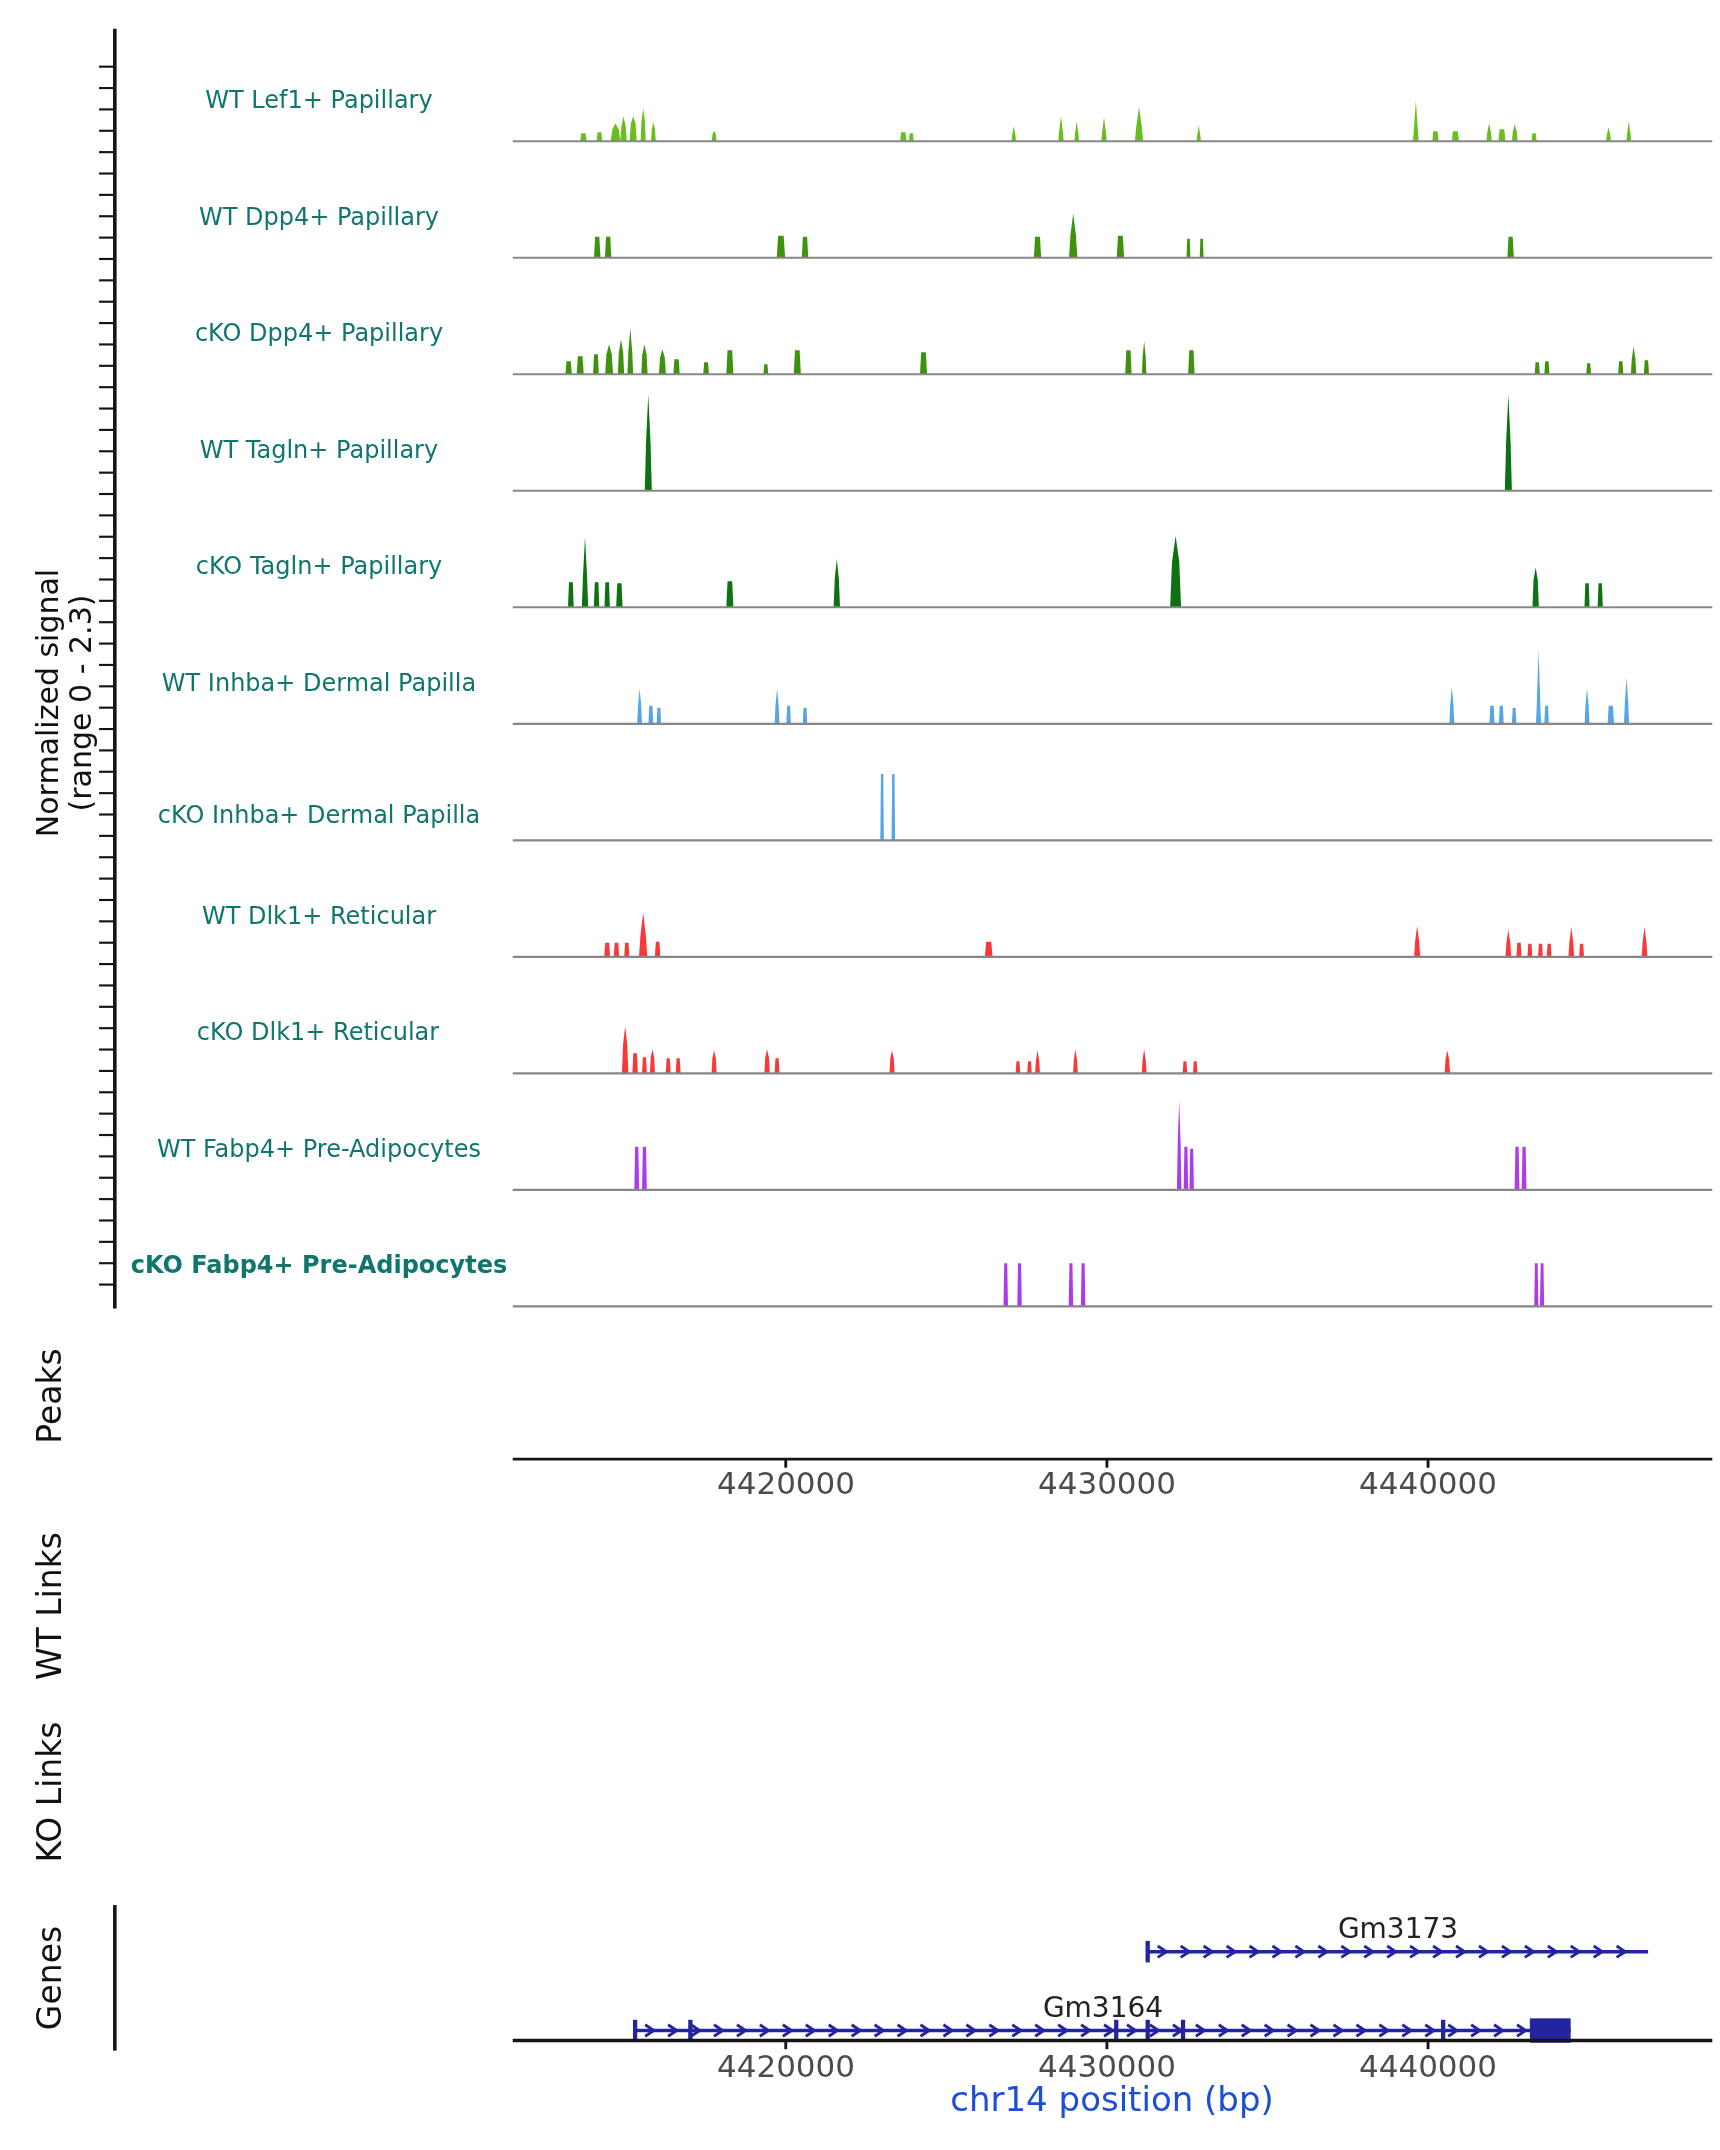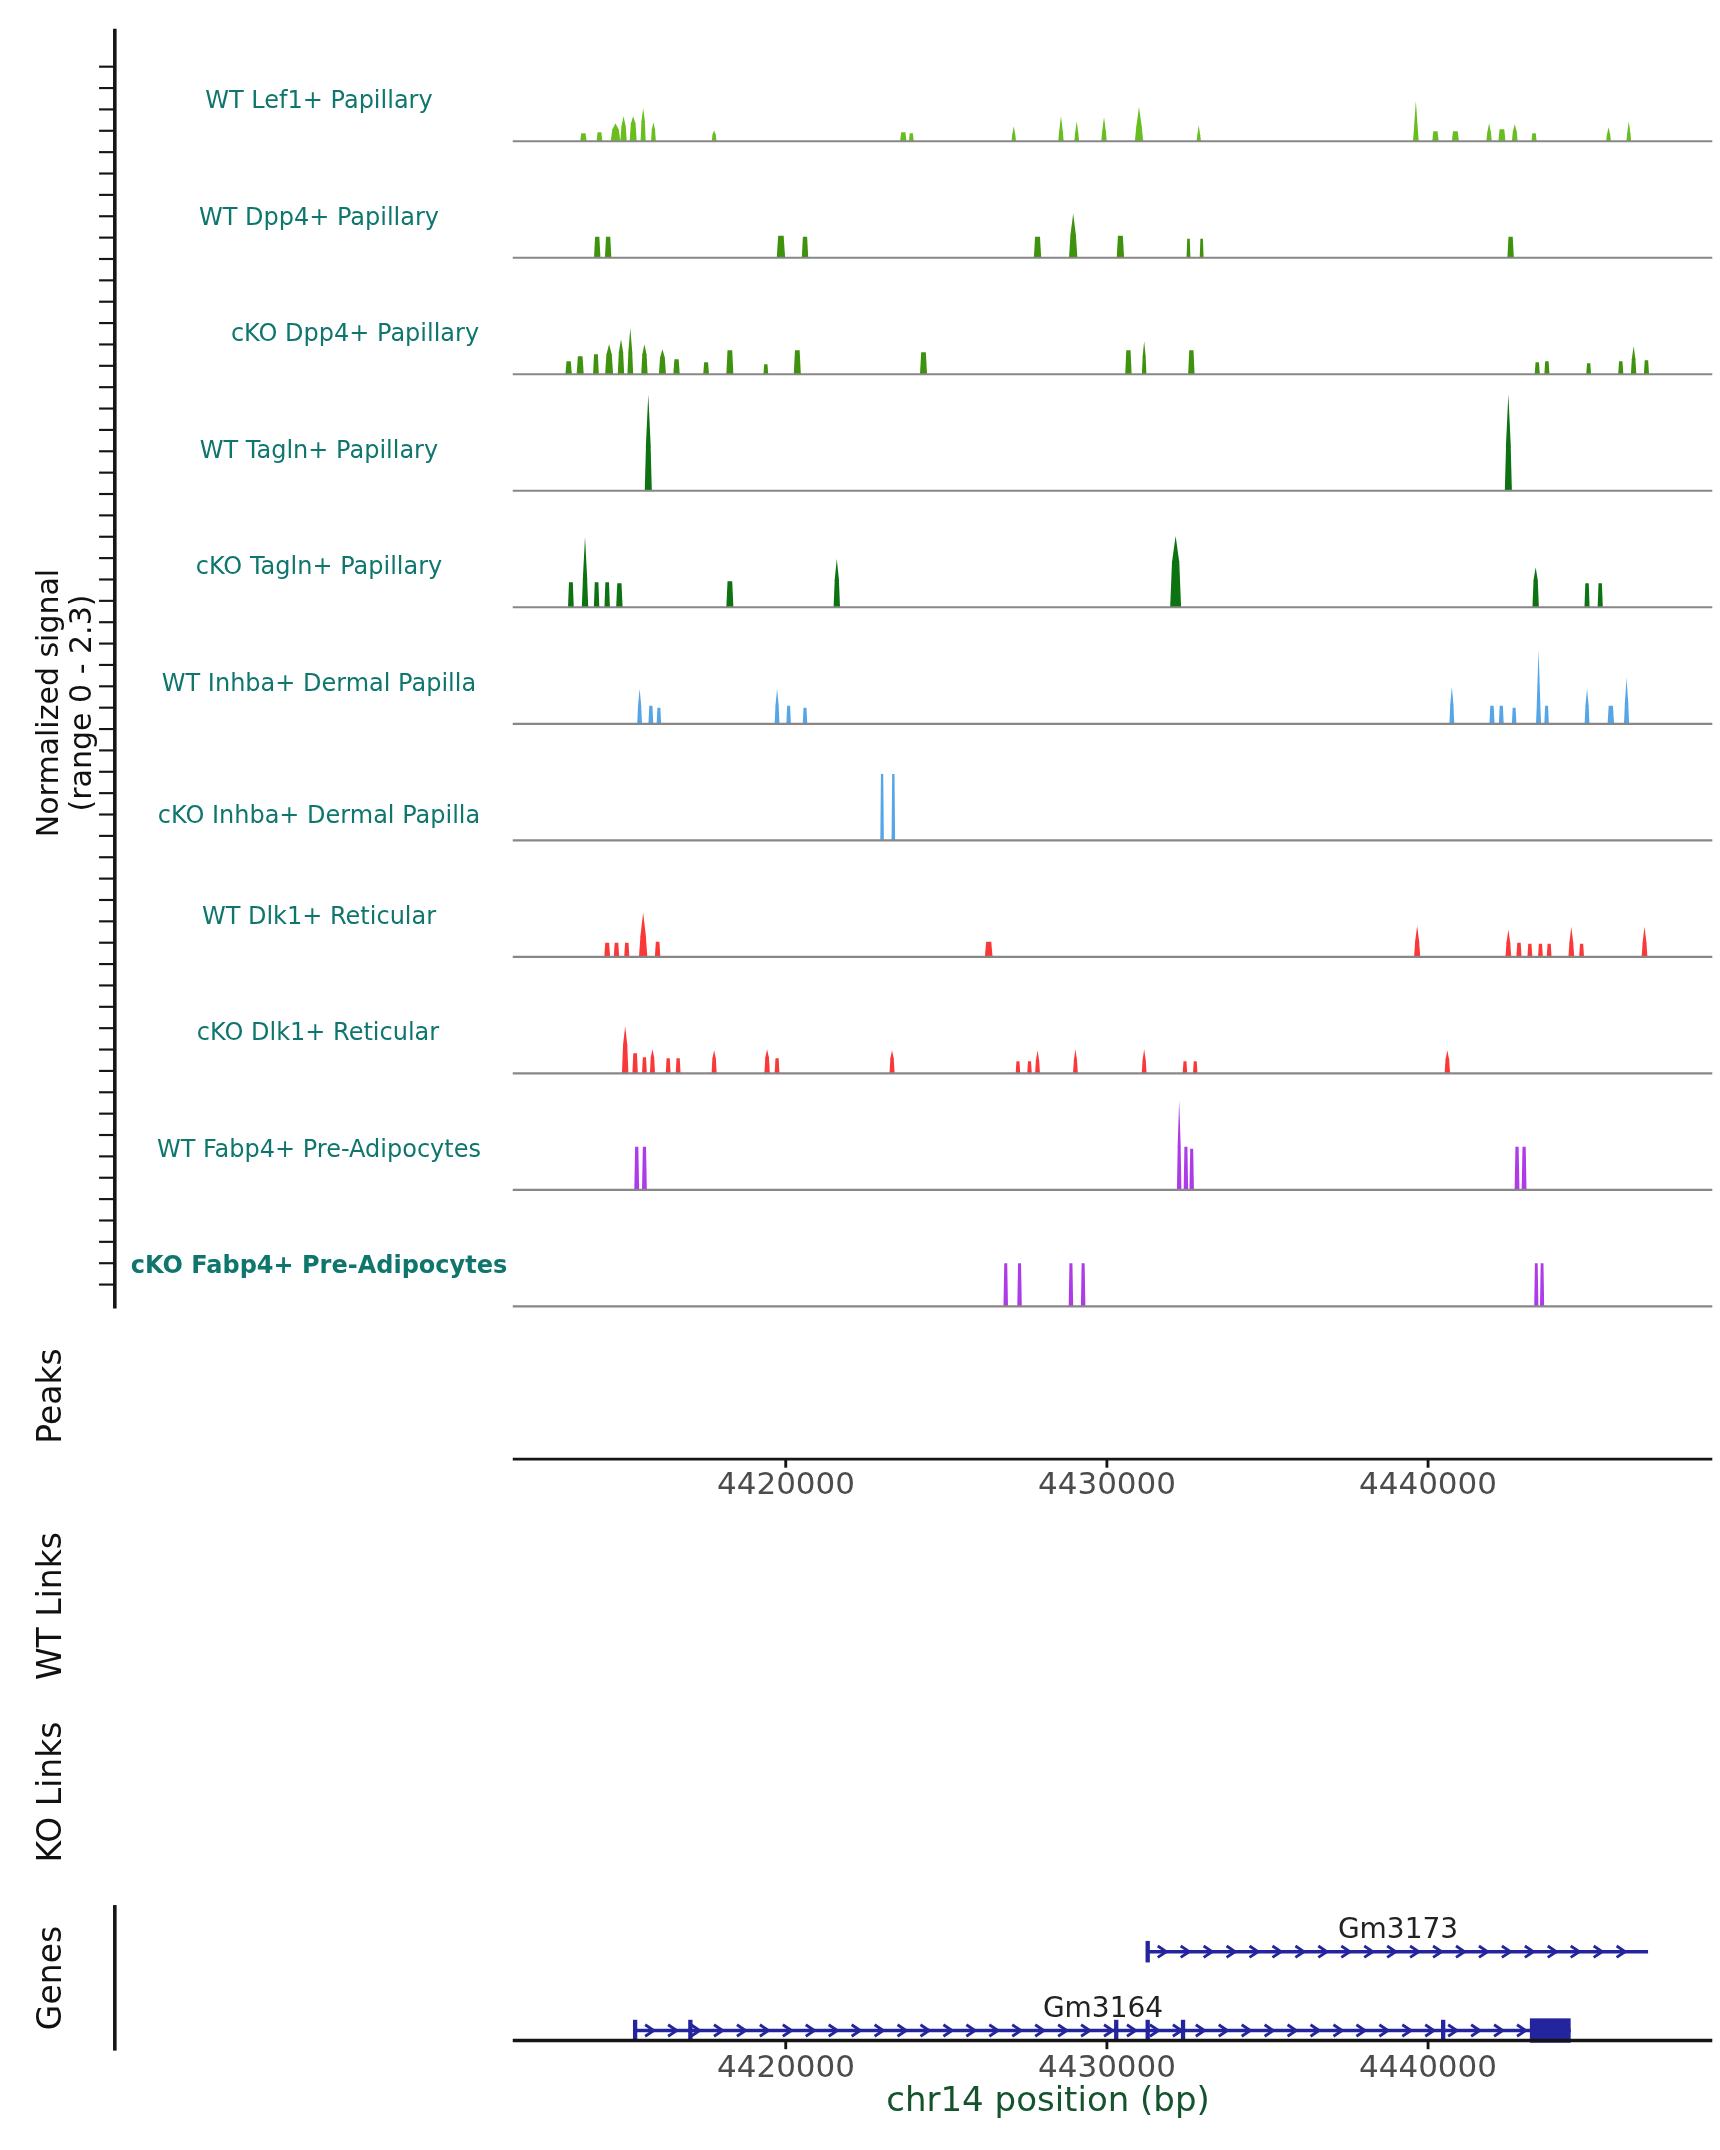--- a/index.html
+++ b/index.html
@@ -14,21 +14,21 @@
   .abslabel{position:absolute;white-space:nowrap;transform:translate(-50%,-50%);}
   .rot{transform:translate(-50%,-50%) rotate(-90deg);}
   .ylab{font-size:30px;color:#111;}
   .sec{font-size:33px;color:#111;}
   #sec-peaks{left:49px;top:1396px;}
   #sec-wt-links{left:49px;top:1606px;}
   #sec-ko-links{left:49px;top:1792px;}
   #sec-genes{left:49px;top:1978px;}
   #ylab1{left:47px;top:703px;}
   #ylab2{left:80px;top:703px;}
-  #x-title{left:1048px;top:2099px;font-size:34px;color:#14532d;}
+  #x-title{left:1112px;top:2099px;font-size:34px;color:#1d4ed8;}
   .track-label{font-size:24px;color:#0f766e;}
   .tick-label{font-size:31px;color:#4c4c4c;}
   .gene-label{font-size:28px;color:#222;}
 </style>
 </head>
 <body>
 
 <div class="canvas">
   <svg id="plot-svg" width="1721" height="2151" viewBox="0 0 2400 3000">
       <g>
@@ -407,21 +407,21 @@
   <div id="sec-peaks" class="abslabel rot sec">Peaks</div>
   <div id="sec-wt-links" class="abslabel rot sec">WT Links</div>
   <div id="sec-ko-links" class="abslabel rot sec">KO Links</div>
   <div id="sec-genes" class="abslabel rot sec">Genes</div>
 
   <div id="x-title" class="abslabel">chr14 position (bp)</div>
 
   <div id="gen-labels">
       <div class="abslabel track-label" style="left: 319px; top: 100px;">WT Lef1+ Papillary</div>
       <div class="abslabel track-label" style="left: 319px; top: 217px;">WT Dpp4+ Papillary</div>
-      <div class="abslabel track-label" style="left: 319px; top: 333px; margin-left: 36px;">cKO Dpp4+ Papillary</div>
+      <div class="abslabel track-label" style="left: 319px; top: 333px;">cKO Dpp4+ Papillary</div>
       <div class="abslabel track-label" style="left: 319px; top: 450px;">WT Tagln+ Papillary</div>
       <div class="abslabel track-label" style="left: 319px; top: 566px;">cKO Tagln+ Papillary</div>
       <div class="abslabel track-label" style="left: 319px; top: 683px;">WT Inhba+ Dermal Papilla</div>
       <div class="abslabel track-label" style="left: 319px; top: 799px; margin-top: 16px;">cKO Inhba+ Dermal Papilla</div>
       <div class="abslabel track-label" style="left: 319px; top: 916px;">WT Dlk1+ Reticular</div>
       <div class="abslabel track-label" style="left: 318px; top: 1032px;">cKO Dlk1+ Reticular</div>
       <div class="abslabel track-label" style="left: 319px; top: 1149px;">WT Fabp4+ Pre-Adipocytes</div>
       <div class="abslabel track-label" style="left: 319px; top: 1265px; font-weight: bold;">cKO Fabp4+ Pre-Adipocytes</div>
       <div class="abslabel tick-label" style="left: 786px; top: 1483px;">4420000</div>
       <div class="abslabel tick-label" style="left: 1107px; top: 1483px;">4430000</div>

